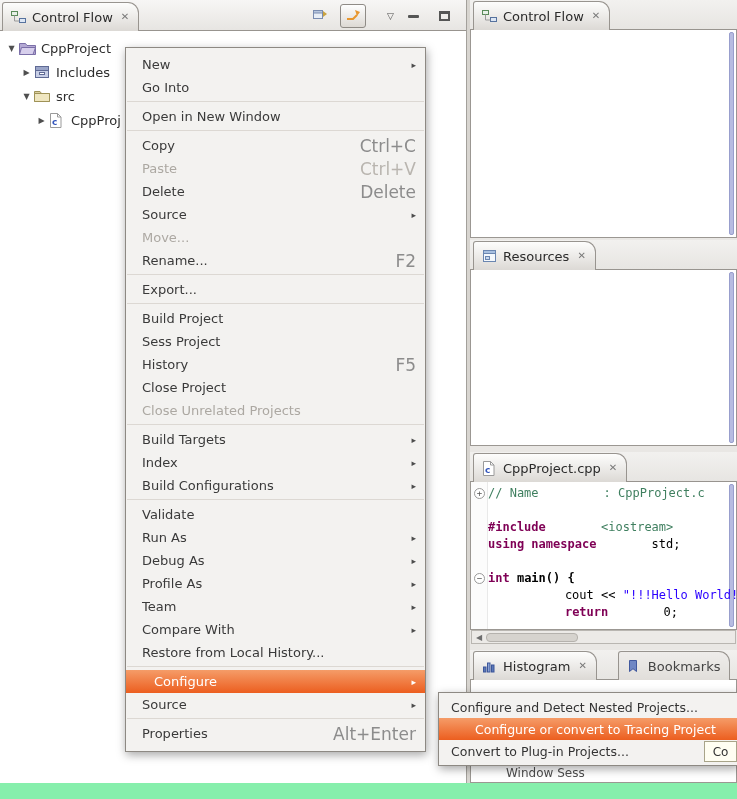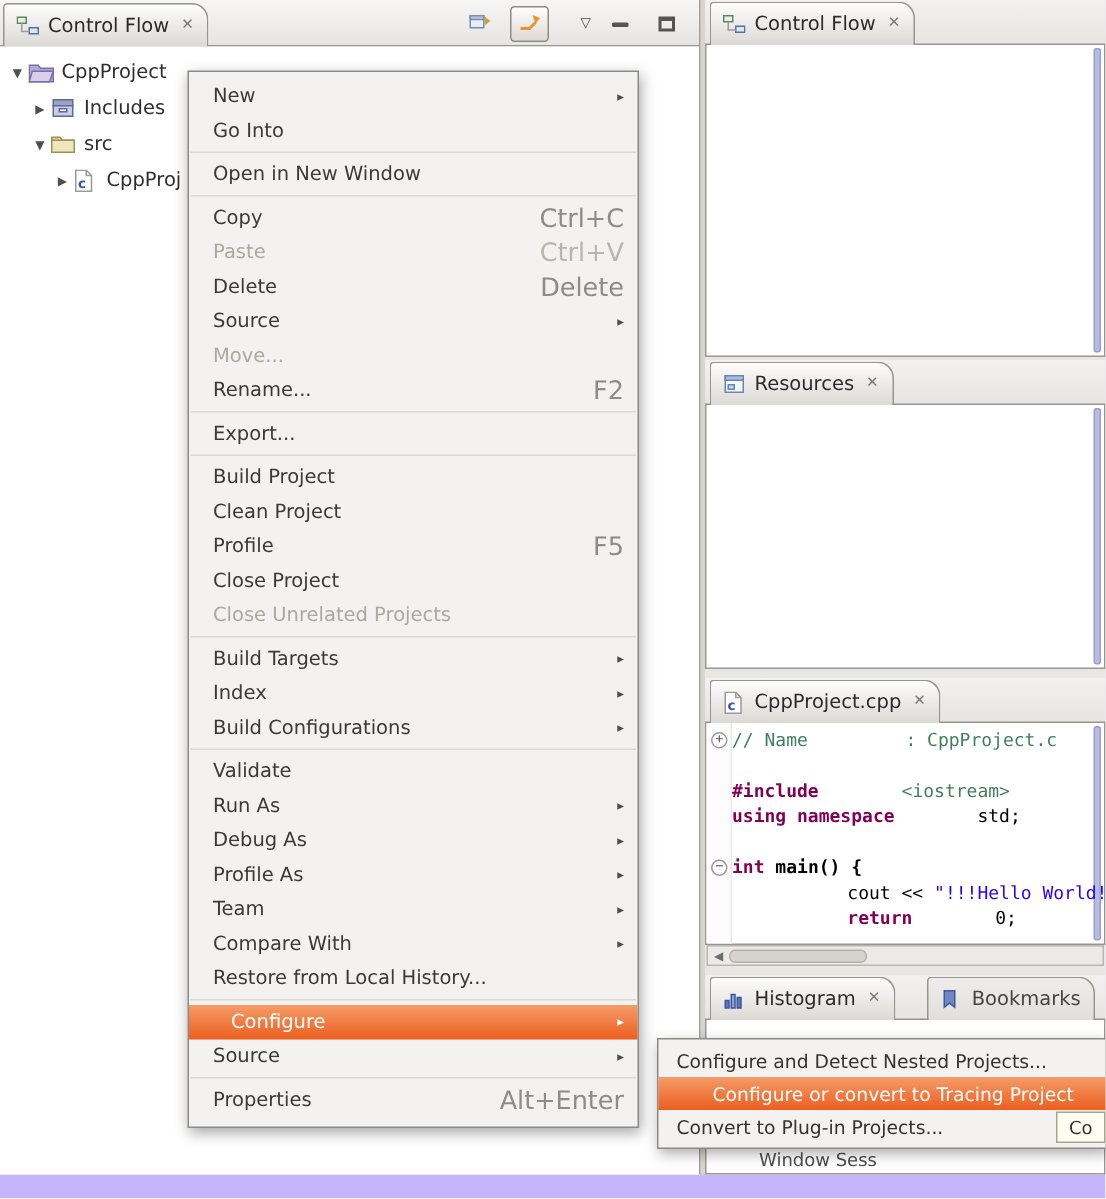--- a/index.html
+++ b/index.html
@@ -1,18 +1,18 @@
 <!DOCTYPE html>
 <html><head>
 <meta charset="utf-8">
 <style>
   * { margin:0; padding:0; box-sizing:border-box; }
   html,body { width:737px; height:799px; }
   body { font-family:"DejaVu Sans","Liberation Sans",sans-serif; background:#ffffff; position:relative; overflow:hidden; }
-  .app { position:absolute; left:0; top:0; width:737px; height:799px; background:#c4b5fd; }
+  .app { position:absolute; left:0; top:0; width:737px; height:799px; background:#86efac; }
   .workbench { position:absolute; left:0; top:0; width:737px; height:783px; background:#d8d5d0; }
 
   
   .left-panel { position:absolute; left:0; top:0; width:467px; height:783px; background:#f4f3f1; border-right:1px solid #a3a09b; }
   .lp-tabbar { position:absolute; left:0; top:0; right:0; height:31px; background:linear-gradient(#f7f6f5,#e7e5e2); border-bottom:1px solid #98948f; display:flex; align-items:flex-end; padding-left:2px; }
   .tree-area { position:absolute; left:0; top:31px; right:0; bottom:0; background:#ffffff; padding-top:5px; }
 
   .etab { display:inline-flex; align-items:center; gap:5px; height:29px; padding:0 9px 0 8px; background:linear-gradient(#fdfdfc,#dcd9d5); border:1px solid #98948f; border-bottom:none; border-radius:3px 11px 0 0; font-size:13px; color:#2b2b2b; position:relative; top:1px; white-space:nowrap; }
   .etab.inactive { background:linear-gradient(#efedeb,#e1deda); color:#454545; }
   .closex { font-size:10px; color:#787878; margin-left:3px; line-height:1; }
@@ -340,25 +340,25 @@
       <div class="menu-item">
         <span class="lab">Export...</span>
         <span class="spacer"></span>
       </div>
       <div class="menu-sep"></div>
       <div class="menu-item">
         <span class="lab">Build Project</span>
         <span class="spacer"></span>
       </div>
       <div class="menu-item">
-        <span class="lab">Clean Project</span>
-        <span class="spacer"></span>
-      </div>
-      <div class="menu-item">
-        <span class="lab">Profile</span>
+        <span class="lab">Sess Project</span>
+        <span class="spacer"></span>
+      </div>
+      <div class="menu-item">
+        <span class="lab">History</span>
         <span class="spacer"></span>
         <span class="shortcut">F5</span>
       </div>
       <div class="menu-item">
         <span class="lab">Close Project</span>
         <span class="spacer"></span>
       </div>
       <div class="menu-item disabled">
         <span class="lab">Close Unrelated Projects</span>
         <span class="spacer"></span>

